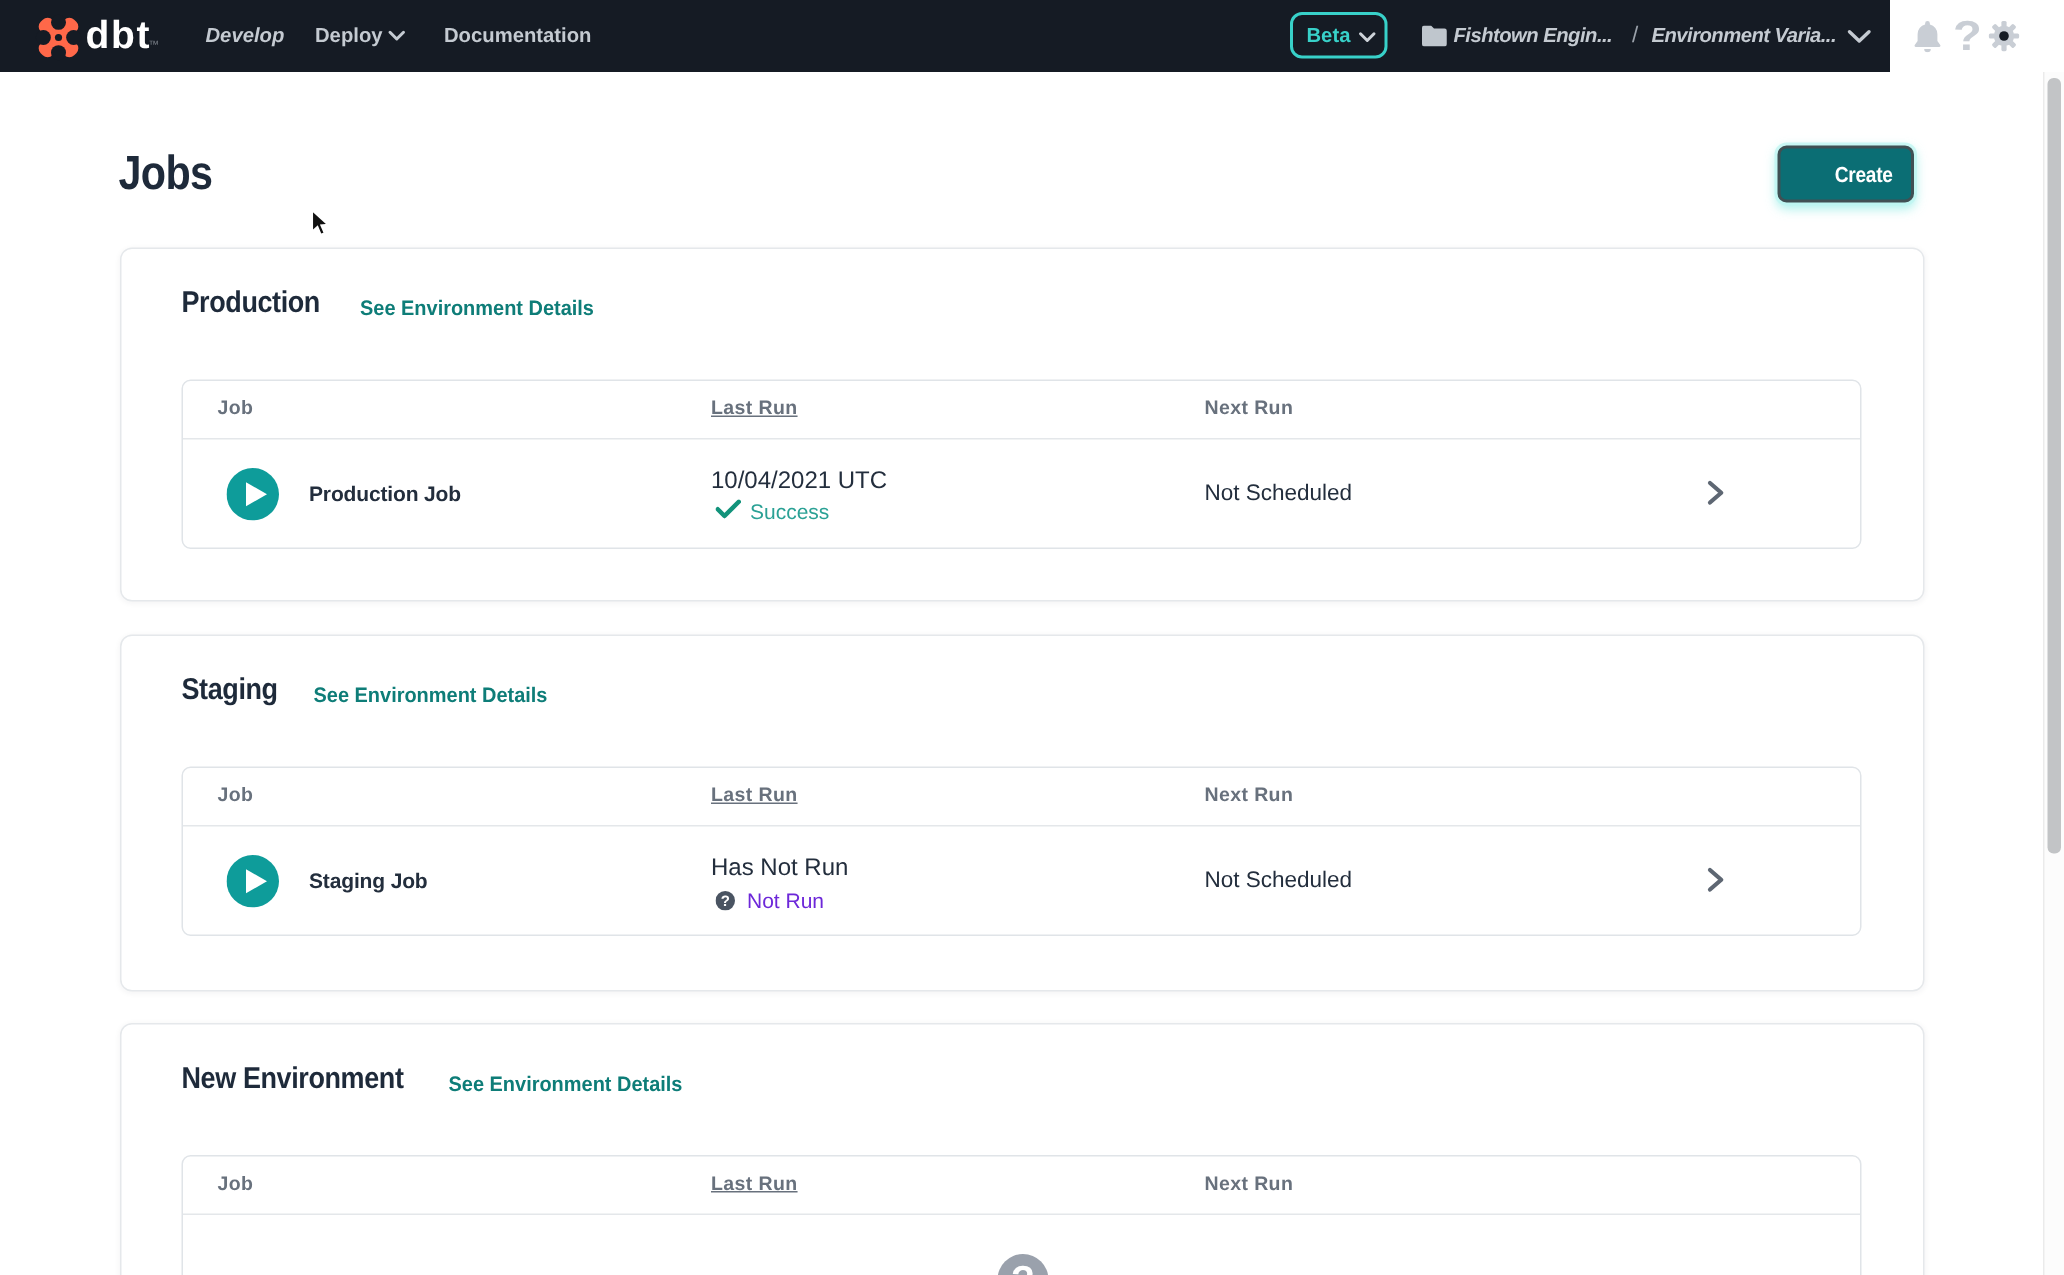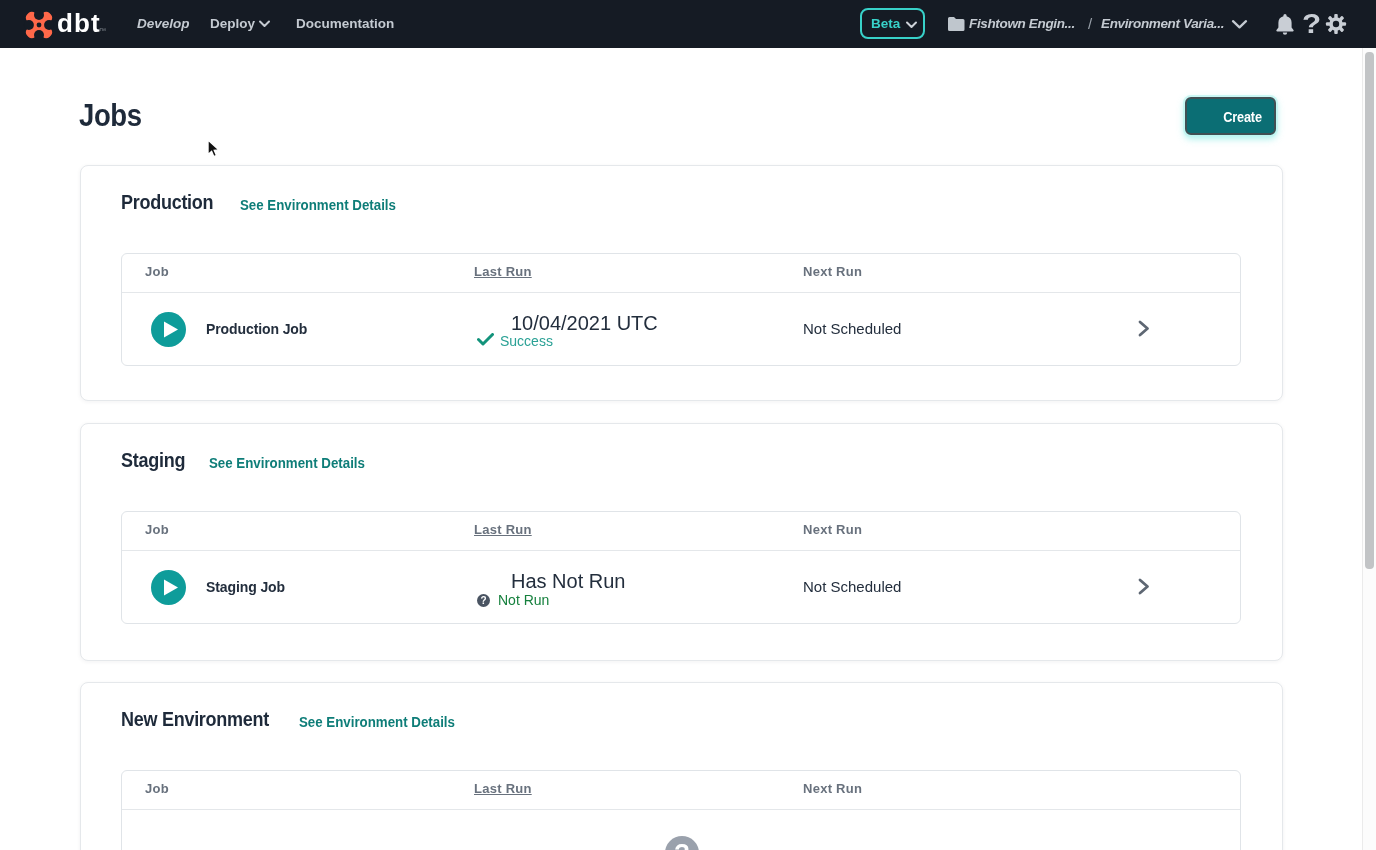--- a/index.html
+++ b/index.html
@@ -2,21 +2,21 @@
 <html><head>
 <meta charset="utf-8">
 <style>
 * { margin:0; padding:0; box-sizing:border-box; }
 html,body { width:1376px; height:850px; overflow:hidden; background:#fff;
   font-family:"Liberation Sans", sans-serif; -webkit-font-smoothing:antialiased; }
 #page { position:relative; width:1376px; height:850px; overflow:hidden; }
 .abs { position:absolute; }
 
 
-#nav { position:absolute; left:0; top:0; width:1376px; height:48px; background:#151B24;text-align:center; }
+#nav { position:absolute; left:0; top:0; width:1260px; height:48px; background:#151B24;text-align:center; }
 .navlink { position:absolute; top:16px; font-size:13.5px; font-weight:700; color:#C4CAD1; }
 #nav .crumb { color:#C4CAD1; font-weight:700; font-size:13.5px; letter-spacing:-0.35px;font-style:italic; }
 
 
 #beta { position:absolute; left:860px; top:8px; width:65px; height:31px;
   border:2px solid #38D1C9; border-radius:8px; }
 #beta span { position:absolute; left:9px; top:6px; font-size:13.5px; font-weight:700; color:#38D1C9; }
 
 
 #h1 { position:absolute; left:79px; top:97px; font-size:32px; font-weight:700;
@@ -32,28 +32,28 @@
   border:1px solid #E5E8EB; border-radius:8px; box-shadow:0 1px 4px rgba(30,40,50,0.06); }
 .cardh { position:absolute; left:40px; top:25px; font-size:20px; font-weight:700; color:#1E2A3A; letter-spacing:-0.3px; transform:scaleX(0.9); transform-origin:left top; }
 .envlink { position:absolute; top:31px; font-size:14px; font-weight:700; color:#0E7D78; transform:scaleX(0.95); transform-origin:left top; }
 .tbl { position:absolute; left:40px; top:87px; width:1120px; background:#fff;
   border:1px solid #E0E4E8; border-radius:6px; }
 .thead { position:relative; height:39px; border-bottom:1px solid #E4E7EA; }
 .th { position:absolute; top:10px; font-size:13px; font-weight:700; color:#68717D; letter-spacing:0.02em; }
 .th1 { left:23px; } .th2 { left:352px;text-decoration:underline; } .th3 { left:681px; }
 .trow { position:relative; height:72px; }
 .jobname { position:absolute; left:84px; top:28px; font-size:14px; font-weight:700; color:#232E3D; letter-spacing:-0.1px; }
-.lr1 { position:absolute; left:352px; top:19px; font-size:20px; color:#232E3D;margin-left:37px; }
+.lr1 { position:absolute; left:352px; top:19px; font-size:16px; color:#232E3D; }
 .lr2 { position:absolute; left:352px; top:39px; height:20px; width:220px; }
 .nr { position:absolute; left:681px; top:27px; font-size:15px; color:#232E3D; }
 .chev { position:absolute; left:1014px; top:27px; }
 .playbtn { position:absolute; left:29px; top:19px; }
 
 .statustxt { font-size:14px; color:#2AA195; position:absolute; left:26px; top:1px; }
-.statustxt2 { font-size:14px; color:#15803d; position:absolute; left:24px; top:2px; }
+.statustxt2 { font-size:14px; color:#6d28d9; position:absolute; left:24px; top:2px; }
 
 
 #sbtrack { position:absolute; left:1362px; top:48px; width:14px; height:802px; background:#FCFCFC;
   border-left:1px solid #EBEBEB; }
 #sbthumb { position:absolute; left:1365px; top:52px; width:9px; height:517px; background:#C2C4C6;
   border-radius:4px; }
 </style>
 </head>
 <body>
 <div id="page">

